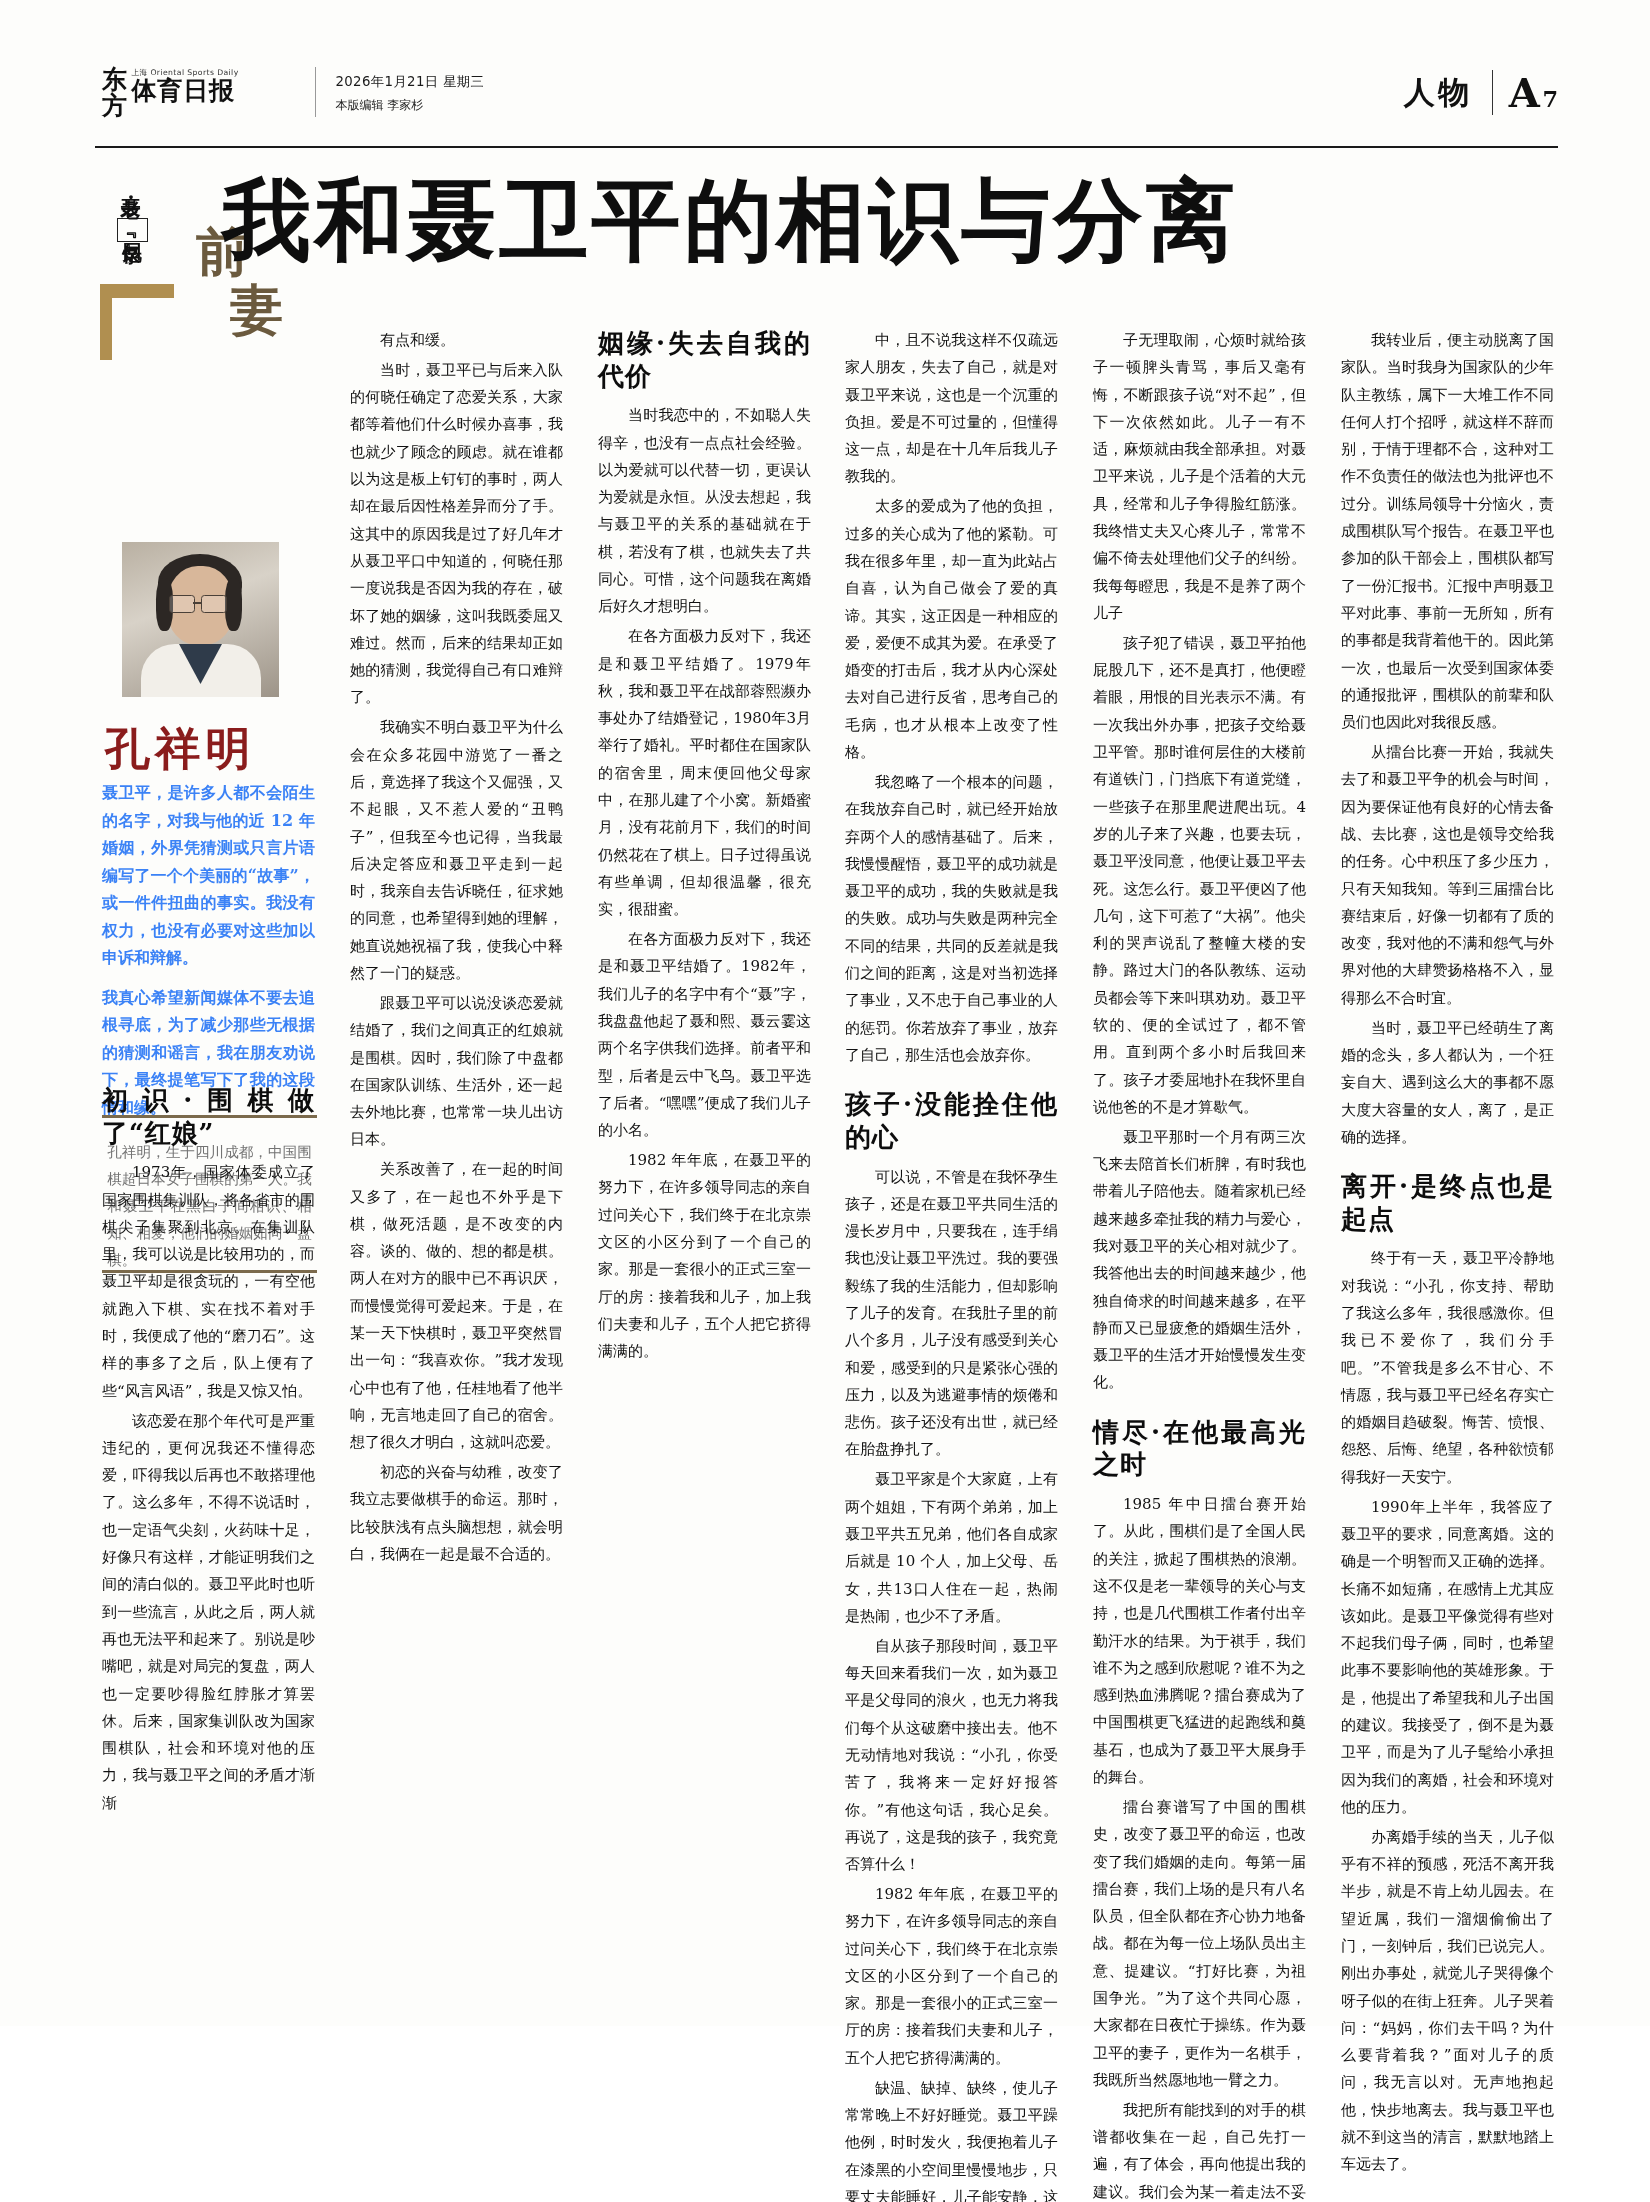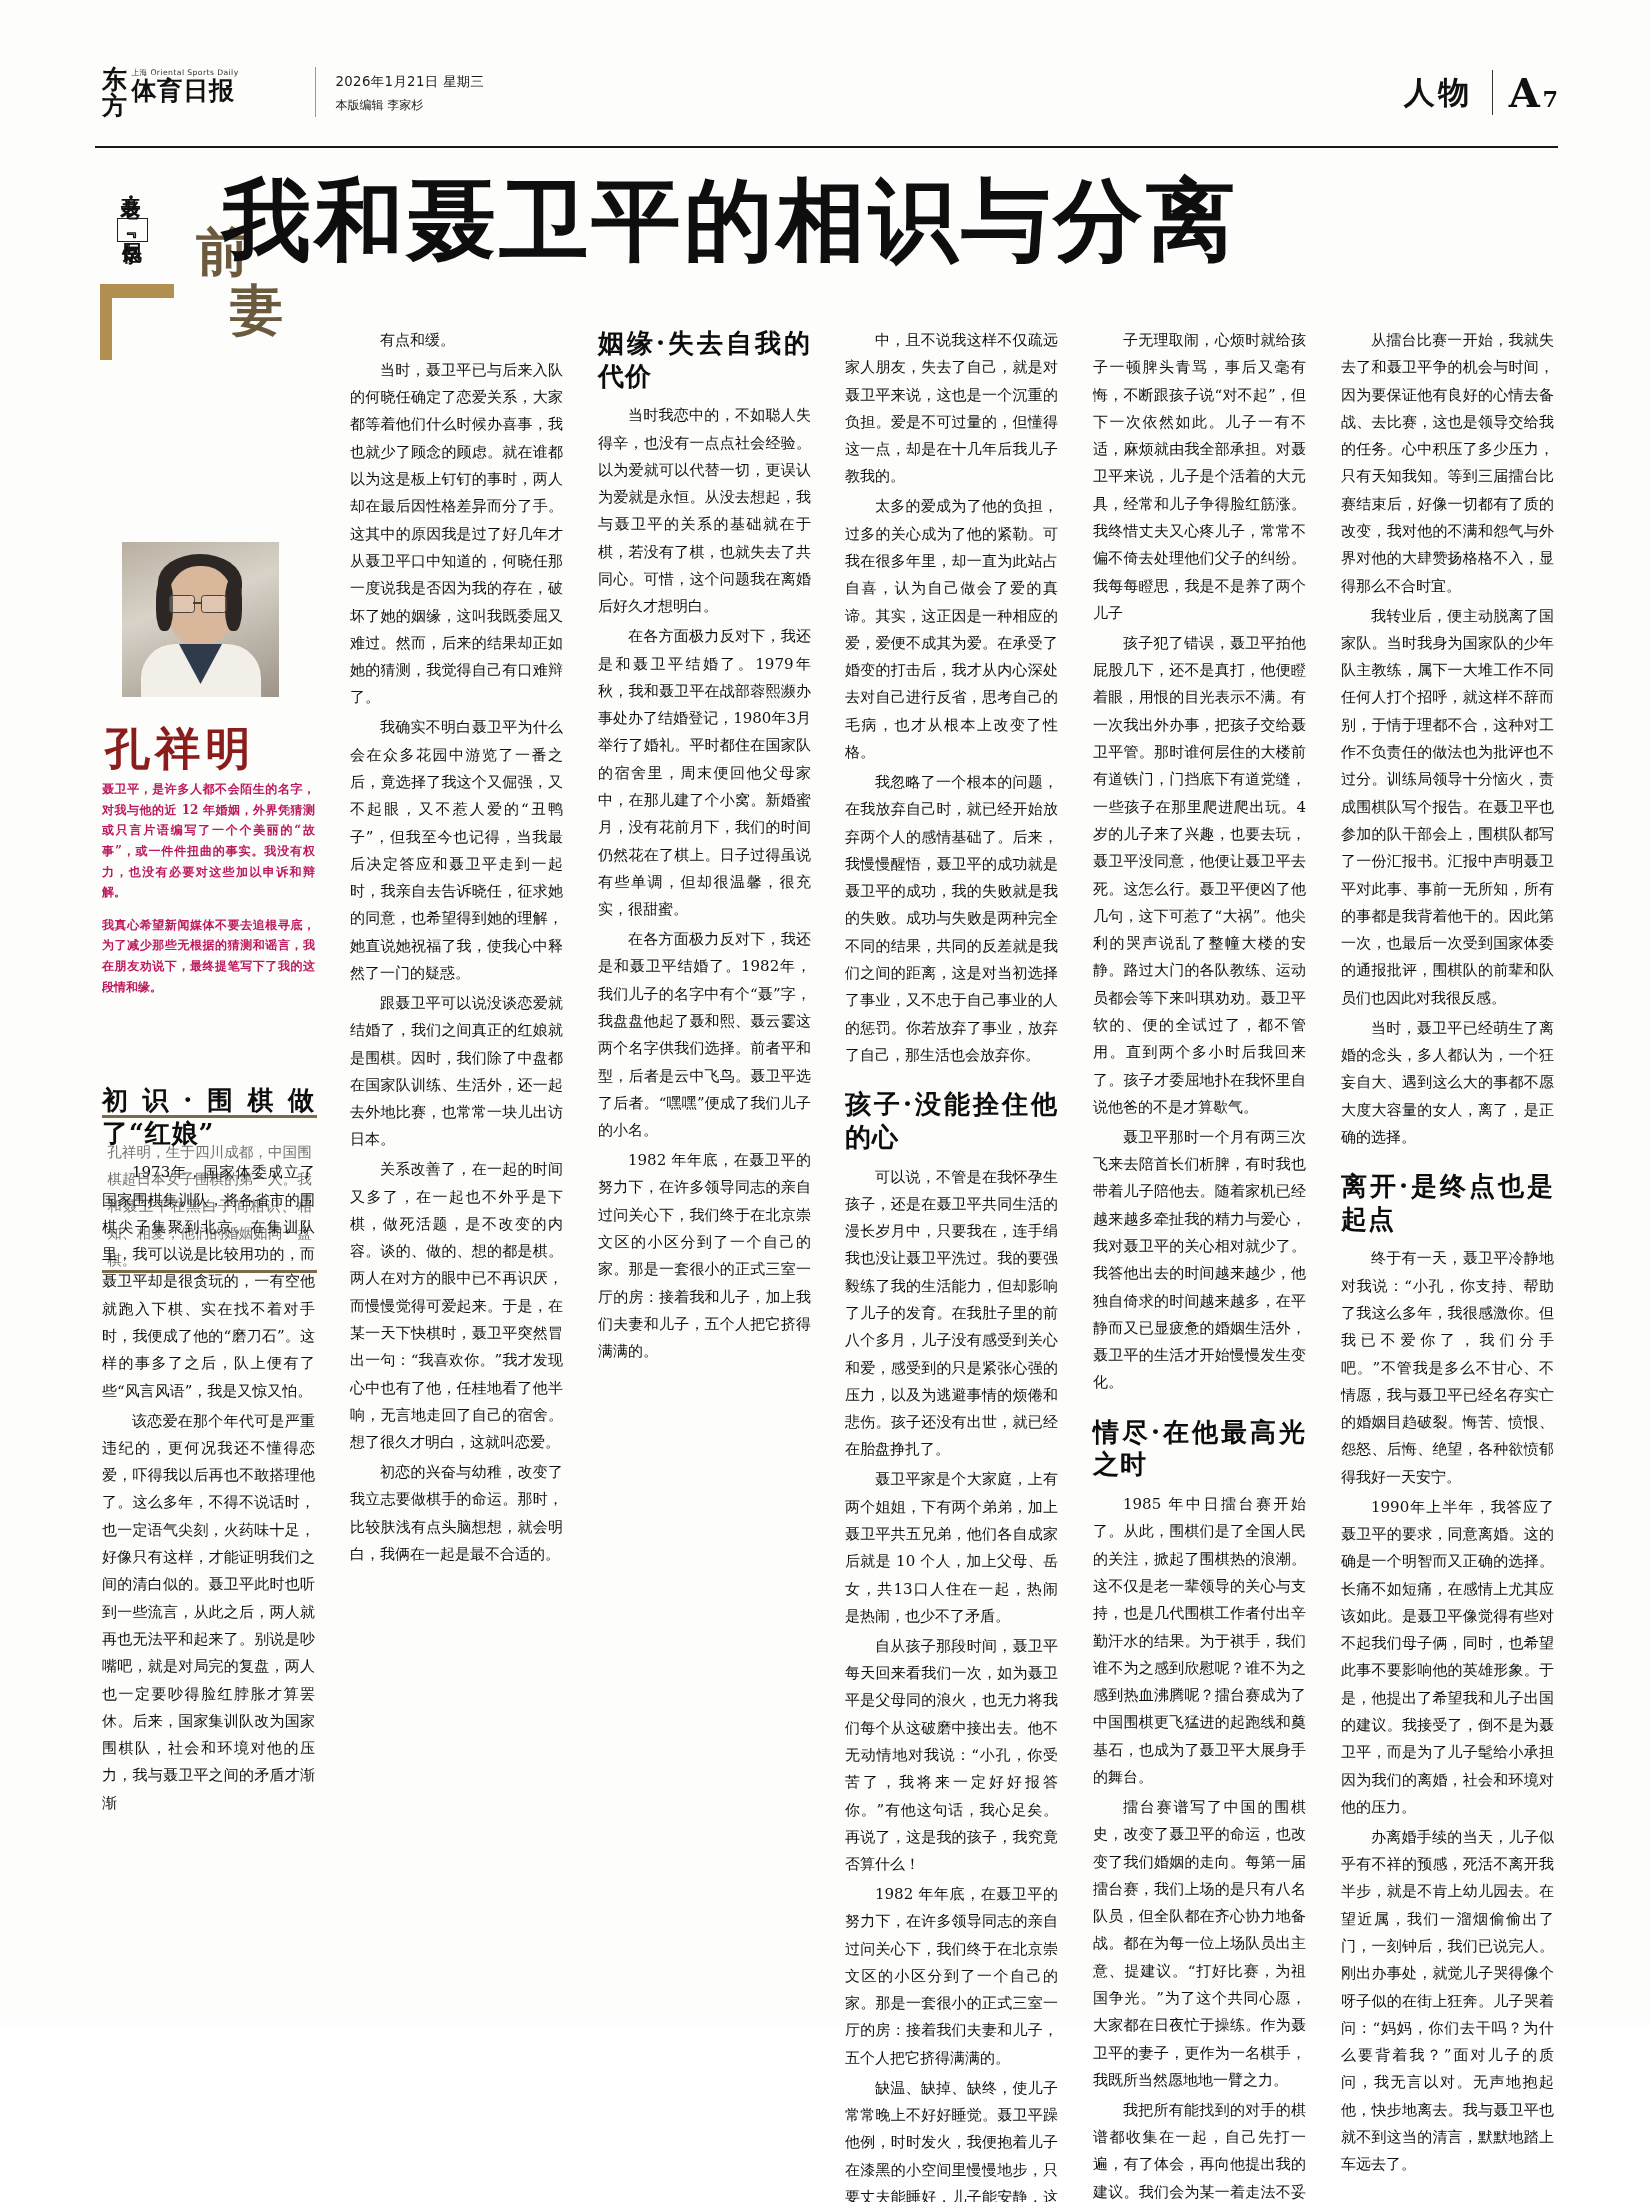--- a/index.html
+++ b/index.html
@@ -258,23 +258,23 @@
     letter-spacing: 5.2px;
     color: #8a1c1c;
   }
 
   .author-lede {
     position: absolute;
     left: 102px;
     top: 779px;
     width: 213px;
     font-family: "DejaVu Serif", "Liberation Serif", serif;
-    font-size: 12px;
+    font-size: 16px;
     line-height: 1.72;
-    color: #be185d;
+    color: #3b82f6;
     text-align: justify;
     font-weight: bold;
   }
   .author-lede p { margin: 0 0 12px 0; }
 
   .bio-box {
     position: absolute;
     left: 102px;
     top: 1118px;
     width: 215px;
@@ -449,22 +449,22 @@
     <div class="col" id="col5">
         <p>子无理取闹，心烦时就给孩子一顿脾头青骂，事后又毫有悔，不断跟孩子说“对不起”，但下一次依然如此。儿子一有不适，麻烦就由我全部承担。对聂卫平来说，儿子是个活着的大元具，经常和儿子争得脸红筋涨。我终惜丈夫又心疼儿子，常常不偏不倚去处理他们父子的纠纷。我每每瞪思，我是不是养了两个儿子</p>
         <p>孩子犯了错误，聂卫平拍他屁股几下，还不是真打，他便瞪着眼，用恨的目光表示不满。有一次我出外办事，把孩子交给聂卫平管。那时谁何层住的大楼前有道铁门，门挡底下有道党缝，一些孩子在那里爬进爬出玩。4岁的儿子来了兴趣，也要去玩，聂卫平没同意，他便让聂卫平去死。这怎么行。聂卫平便凶了他几句，这下可惹了“大祸”。他尖利的哭声说乱了整幢大楼的安静。路过大门的各队教练、运动员都会等下来叫琪劝劝。聂卫平软的、便的全试过了，都不管用。直到两个多小时后我回来了。孩子才委屈地扑在我怀里自说他爸的不是才算歇气。</p>
         <p>聂卫平那时一个月有两三次飞来去陪首长们析脾，有时我也带着儿子陪他去。随着家机已经越来越多牵扯我的精力与爱心，我对聂卫平的关心相对就少了。我答他出去的时间越来越少，他独自倚求的时间越来越多，在平静而又已显疲惫的婚姻生活外，聂卫平的生活才开始慢慢发生变化。</p>
         <h3>情尽·在他最高光之时</h3>
         <p>1985 年中日擂台赛开始了。从此，围棋们是了全国人民的关注，掀起了围棋热的浪潮。这不仅是老一辈领导的关心与支持，也是几代围棋工作者付出辛勤汗水的结果。为于祺手，我们谁不为之感到欣慰呢？谁不为之感到热血沸腾呢？擂台赛成为了中国围棋更飞猛进的起跑线和奠基石，也成为了聂卫平大展身手的舞台。</p>
         <p>擂台赛谱写了中国的围棋史，改变了聂卫平的命运，也改变了我们婚姻的走向。每第一届擂台赛，我们上场的是只有八名队员，但全队都在齐心协力地备战。都在为每一位上场队员出主意、提建议。“打好比赛，为祖国争光。”为了这个共同心愿，大家都在日夜忙于操练。作为聂卫平的妻子，更作为一名棋手，我既所当然愿地地一臂之力。</p>
         <p>我把所有能找到的对手的棋谱都收集在一起，自己先打一遍，有了体会，再向他提出我的建议。我们会为某一着走法不妥你起反复研究；我们会从无数盘棋中找出对方行棋的规律；我们还会为对方近来的成绩、喜好的走法去推测对方的心理。我们会为自己的不足加紧备战，包括对方强大而不断激烈磨砺自己……</p>
       </div>
     <div class="col" id="col6">
+        <p>我转业后，便主动脱离了国家队。当时我身为国家队的少年队主教练，属下一大堆工作不同任何人打个招呼，就这样不辞而别，于情于理都不合，这种对工作不负责任的做法也为批评也不过分。训练局领导十分恼火，责成围棋队写个报告。在聂卫平也参加的队干部会上，围棋队都写了一份汇报书。汇报中声明聂卫平对此事、事前一无所知，所有的事都是我背着他干的。因此第一次，也最后一次受到国家体委的通报批评，围棋队的前辈和队员们也因此对我很反感。</p>
         <p>从擂台比赛一开始，我就失去了和聂卫平争的机会与时间，因为要保证他有良好的心情去备战、去比赛，这也是领导交给我的任务。心中积压了多少压力，只有天知我知。等到三届擂台比赛结束后，好像一切都有了质的改变，我对他的不满和怨气与外界对他的大肆赞扬格格不入，显得那么不合时宜。</p>
-        <p>我转业后，便主动脱离了国家队。当时我身为国家队的少年队主教练，属下一大堆工作不同任何人打个招呼，就这样不辞而别，于情于理都不合，这种对工作不负责任的做法也为批评也不过分。训练局领导十分恼火，责成围棋队写个报告。在聂卫平也参加的队干部会上，围棋队都写了一份汇报书。汇报中声明聂卫平对此事、事前一无所知，所有的事都是我背着他干的。因此第一次，也最后一次受到国家体委的通报批评，围棋队的前辈和队员们也因此对我很反感。</p>
         <p>当时，聂卫平已经萌生了离婚的念头，多人都认为，一个狂妄自大、遇到这么大的事都不愿大度大容量的女人，离了，是正确的选择。</p>
         <h3>离开·是终点也是起点</h3>
         <p>终于有一天，聂卫平冷静地对我说：“小孔，你支持、帮助了我这么多年，我很感激你。但我已不爱你了，我们分手吧。”不管我是多么不甘心、不情愿，我与聂卫平已经名存实亡的婚姻目趋破裂。悔苦、愤恨、怨怒、后悔、绝望，各种欲愤郁得我好一天安宁。</p>
         <p>1990年上半年，我答应了聂卫平的要求，同意离婚。这的确是一个明智而又正确的选择。长痛不如短痛，在感情上尤其应该如此。是聂卫平像觉得有些对不起我们母子俩，同时，也希望此事不要影响他的英雄形象。于是，他提出了希望我和儿子出国的建议。我接受了，倒不是为聂卫平，而是为了儿子髦给小承担因为我们的离婚，社会和环境对他的压力。</p>
         <p>办离婚手续的当天，儿子似乎有不祥的预感，死活不离开我半步，就是不肯上幼儿园去。在望近属，我们一溜烟偷偷出了门，一刻钟后，我们已说完人。刚出办事处，就觉儿子哭得像个呀子似的在街上狂奔。儿子哭着问：“妈妈，你们去干吗？为什么要背着我？”面对儿子的质问，我无言以对。无声地抱起他，快步地离去。我与聂卫平也就不到这当的清言，默默地踏上车远去了。</p>
       </div>
   </div>
 
 </div>
 

